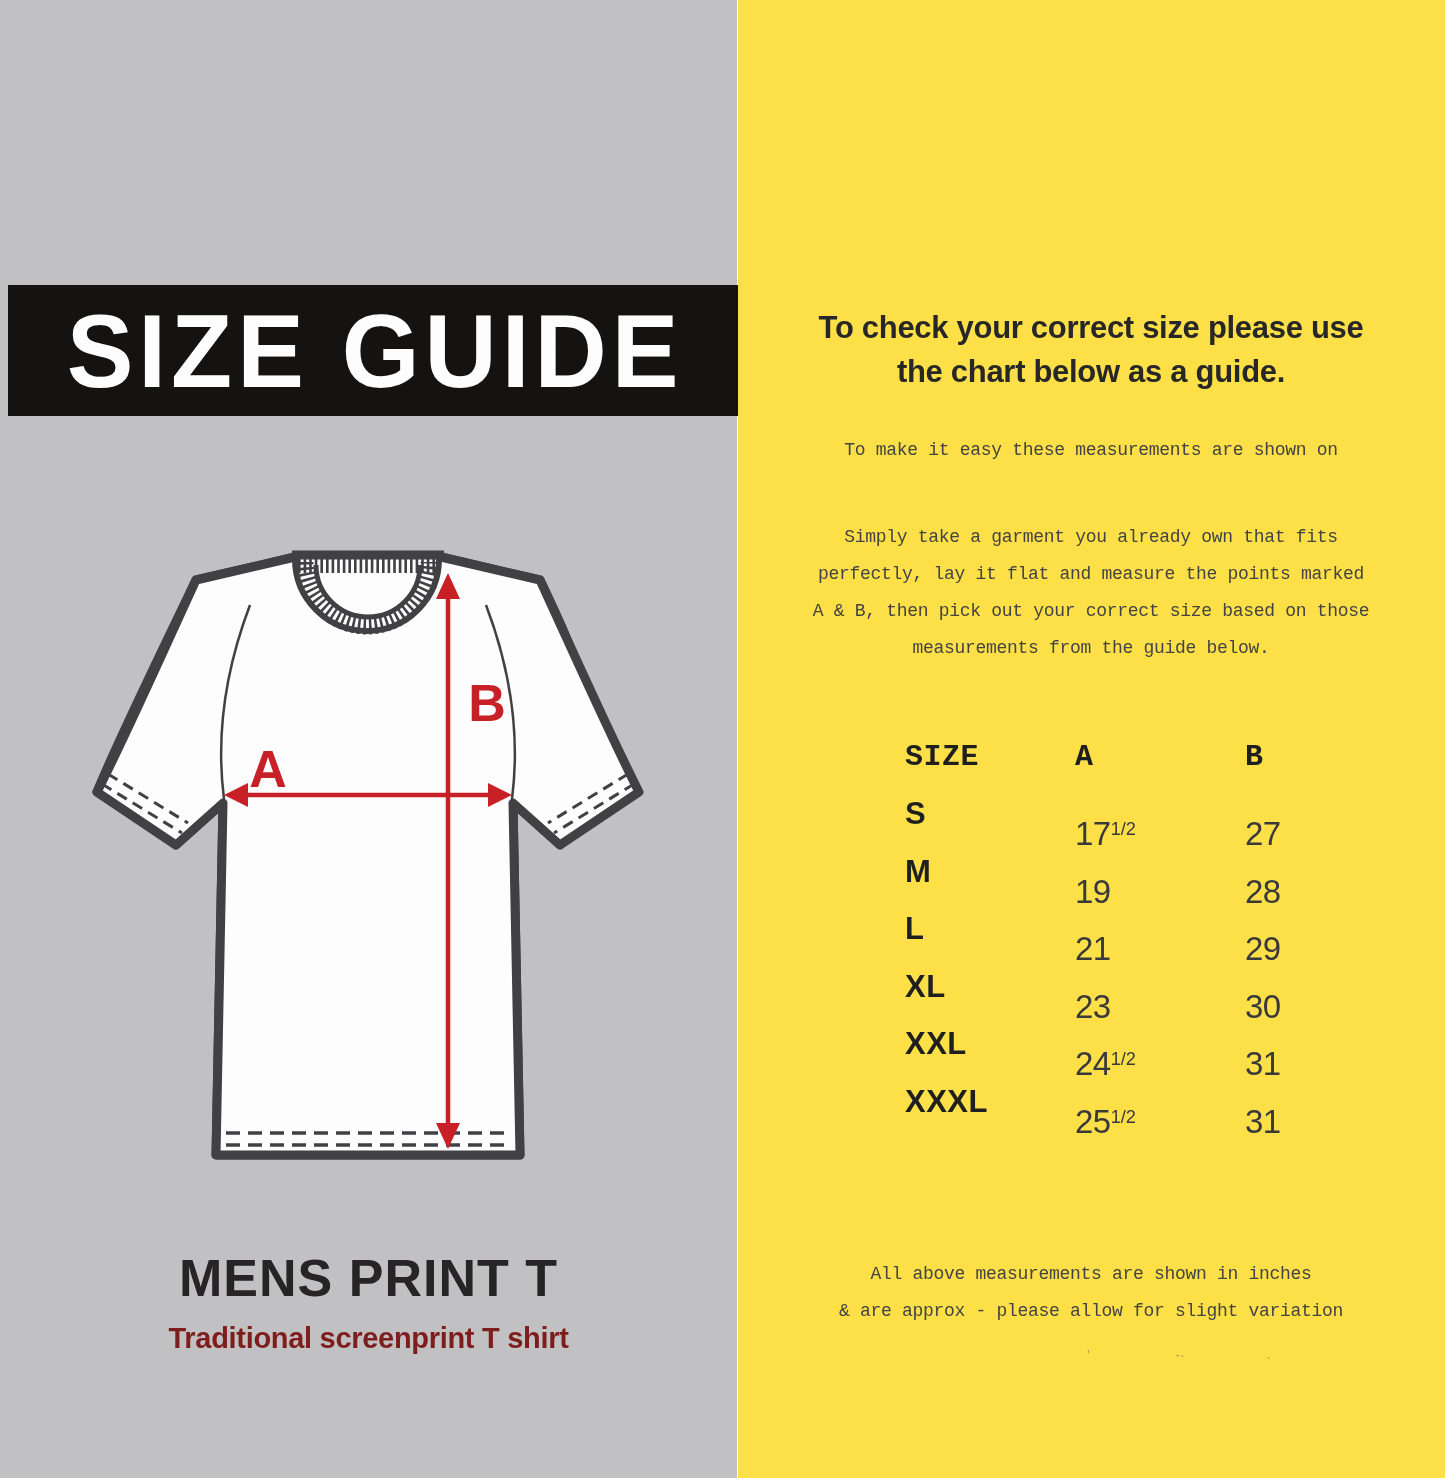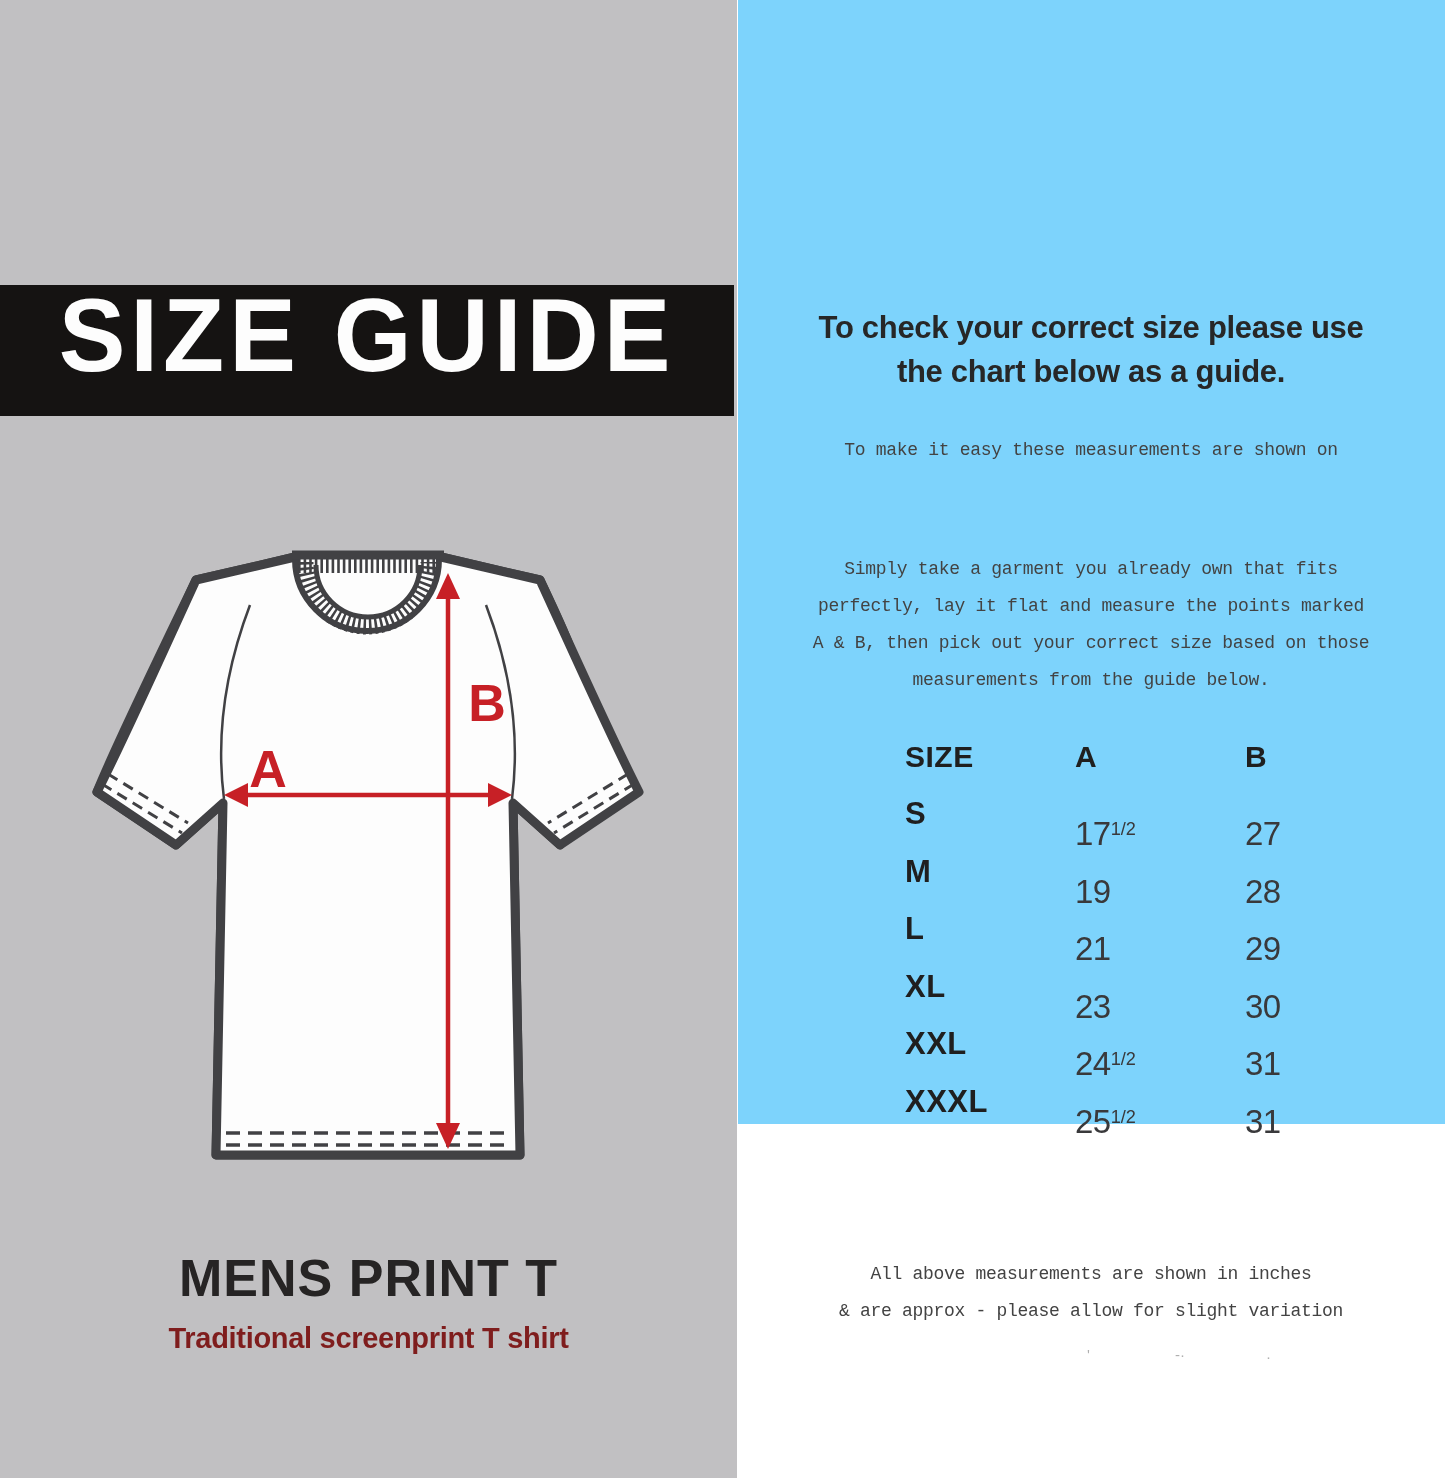--- a/index.html
+++ b/index.html
@@ -7,51 +7,51 @@
     position:relative; width:1445px; height:1478px;
     background:#ffffff; overflow:hidden;
     font-family:"Liberation Sans", sans-serif;
   }
   
   .left-panel {
     position:absolute; left:0; top:0; width:737px; height:1478px;
     background:#c1c0c2;
   }
   .title-band {
-    position:absolute; left:0; top:285px; width:734px; height:131px;
-    background:#151312; display:flex; justify-content:center;
+    position:absolute; left:8px; top:285px; width:734px; height:131px;
+    background:#151312; display:flex; align-items:center; justify-content:center;
   }
   .title-band .title {
     color:#fdfdfd; font-size:100px; font-weight:bold; letter-spacing:5px;
     line-height:1; transform:scaleY(1.04); white-space:nowrap;
   }
   .tshirt-svg { position:absolute; left:40px; top:515px; width:660px; height:680px; }
   .product-name {
     position:absolute; left:0; top:1248px; width:737px; text-align:center;
     font-size:52px; font-weight:bold; color:#262424; letter-spacing:1px; white-space:nowrap;
   }
   .product-subtitle {
     position:absolute; left:0; top:1322px; width:737px; text-align:center;
     font-size:29px; font-weight:bold; color:#7f1d1d; letter-spacing:-0.3px;
   }
   
-  .right-panel { position:absolute; left:738px; top:0; width:707px; height:1124px; background:#7dd3fc; }
+  .right-panel { position:absolute; left:738px; top:0; width:707px; height:1478px; background:#fde047; }
   .rp-text { position:absolute; left:8px; width:690px; text-align:center; }
   .heading { top:306px; font-size:31px; font-weight:bold; color:#272727; line-height:44px; letter-spacing:-0.3px; }
   .para    { font-size:18px; color:#434343; line-height:37px; letter-spacing:-0.3px;font-family:Liberation Mono, monospace; }
   .intro   { top:432px; }
-  .instructions { top:519px;margin-top:32px; }
+  .instructions { top:519px; }
   .note    { top:1256px; }
   
   .size-table {
     position:absolute; left:167px; top:728px;
     display:grid; grid-template-columns:170px 170px 130px; grid-auto-rows:57.5px;
     align-items:center;
   }
-  .size-table .th  { font-size:30px; font-weight:bold; color:#1f1f1f; letter-spacing:0.5px; }
+  .size-table .th  { font-size:30px; font-weight:bold; color:#1f1f1f; letter-spacing:0.5px;font-family:Liberation Mono, monospace; }
   .size-table .lbl { font-size:31px; font-weight:bold; color:#1f1f1f; letter-spacing:0.5px; }
   .size-table .val { font-size:33px; font-weight:400; color:#39393b; letter-spacing:-0.5px;margin-top:40px; }
   .frac { font-size:55%; position:relative; top:-0.55em; letter-spacing:0; }
   
   .artifact { position:absolute; font-size:15px; color:#6f6f6f; opacity:0.55; }
 </style>
 </head>
 <body>
 
 <div class="page">

